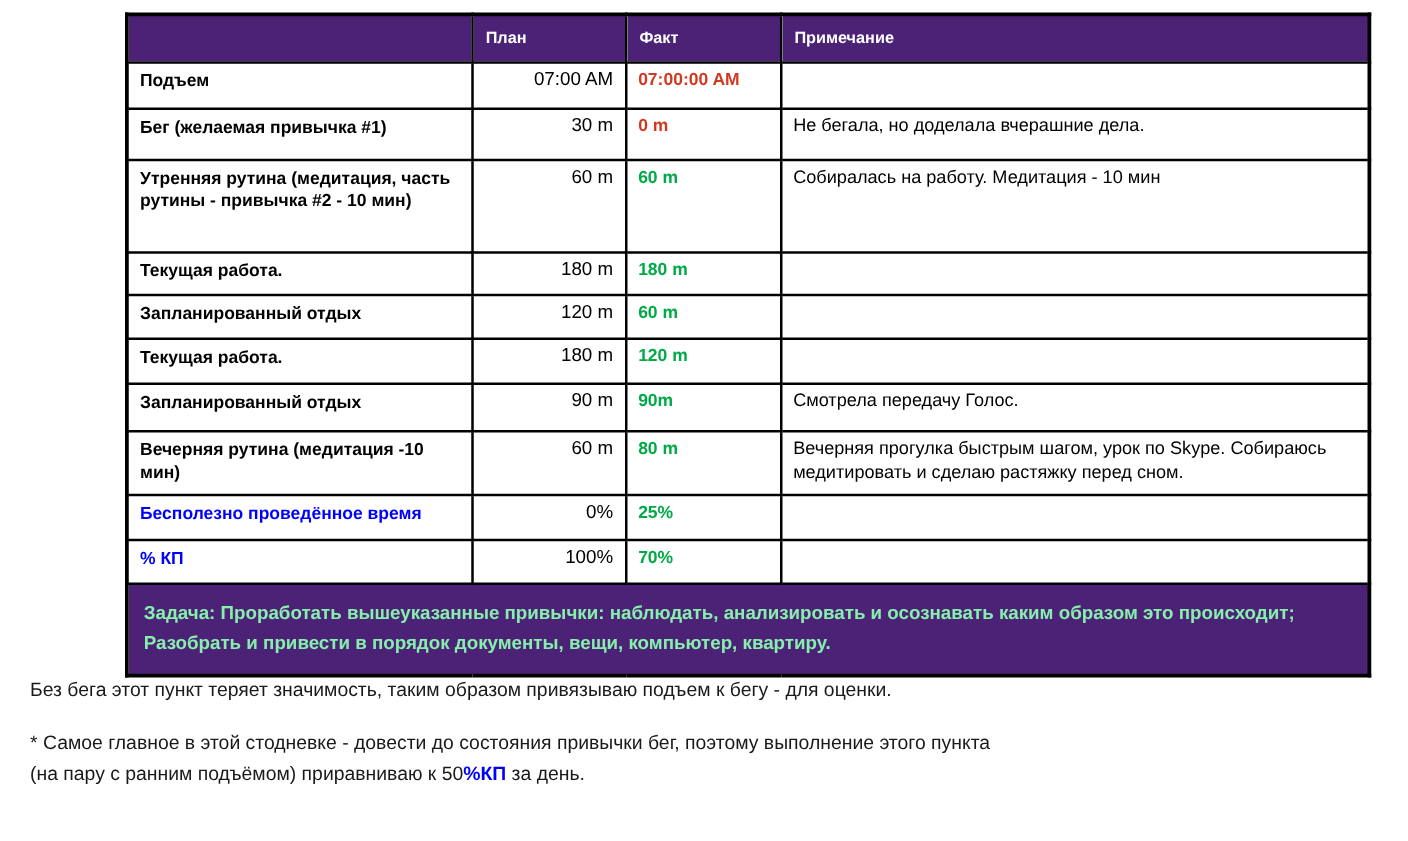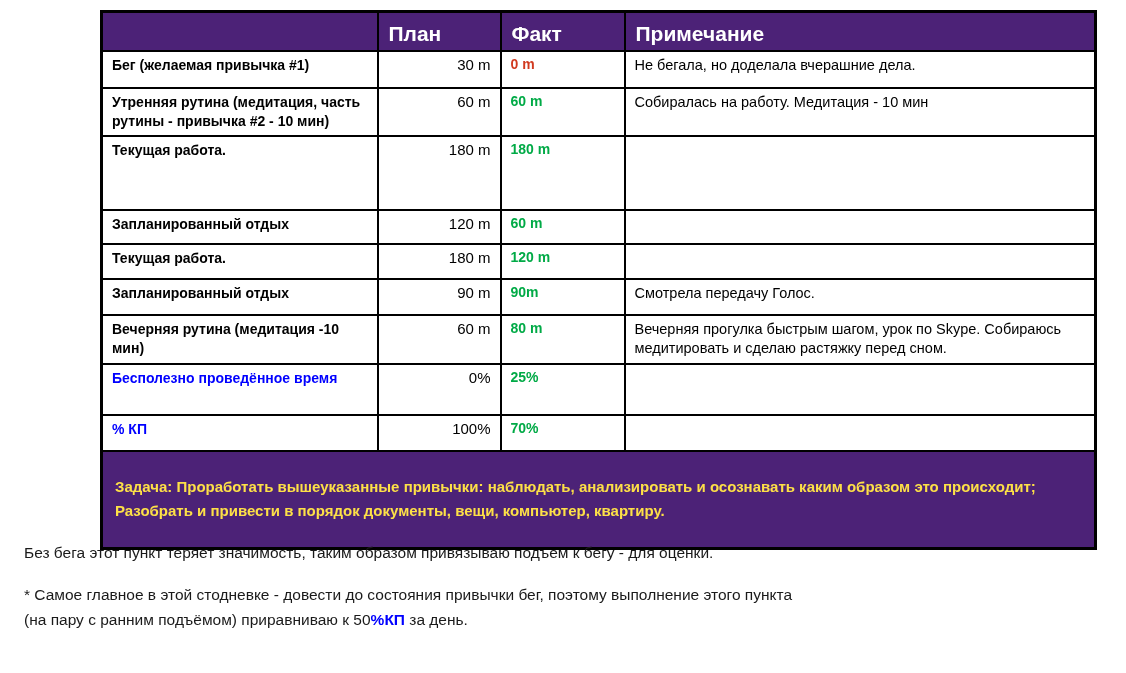--- a/index.html
+++ b/index.html
@@ -8,43 +8,43 @@
     font-family:"Liberation Sans","DejaVu Sans",sans-serif;
     color:#000;overflow:hidden;
   }
   .table-wrap{position:absolute;left:100px;top:10px;}
   table{border-collapse:collapse;table-layout:fixed;width:994px;}
   col.c1{width:276px;}col.c2{width:123px;}col.c3{width:124px;}col.c4{width:471px;}
   th,td{border:2px solid #000;vertical-align:top;padding:4px 9px;overflow:hidden;}
   table{border:3px solid #000;}
   thead th{
     background:var(--header_bg,#4c2277);color:#fff;text-align:left;
-    font-size:21px;font-weight:bold;padding:9px 10px 4px 10px;
+    font-size:13px;font-weight:bold;padding:9px 10px 4px 10px;
   }
   thead tr{height:38px;}
   .c-label{font-weight:bold;font-size:14px;line-height:1.35;}
   .c-plan{text-align:right;font-size:15px;font-weight:normal;}
   .c-fact{font-weight:bold;font-size:14px;}
   .c-note{font-size:14.5px;line-height:1.35;}
   .red{color:var(--accent_red,#d13a20);}
   .green{color:var(--accent_green,#00aa46);}
   .blue{color:var(--accent_blue,#0000ff);}
   tbody tr:nth-child(1){height:37px;}
   tbody tr:nth-child(2){height:41px;}
   tbody tr:nth-child(3){height:74px;}
   tbody tr:nth-child(4){height:34px;}
   tbody tr:nth-child(5){height:35px;}
   tbody tr:nth-child(6){height:36px;}
   tbody tr:nth-child(7){height:38px;}
   tbody tr:nth-child(8){height:51px;}
   tbody tr:nth-child(9){height:36px;}
   tbody tr:nth-child(10){height:35px;}
   tfoot td{
-    background:var(--header_bg,#4c2277);color:#fde047;font-weight:bold;
-    font-size:15px;line-height:1.6;padding:18px 12px;height:59px;vertical-align:middle;
+    background:var(--header_bg,#4c2277);color:#86efac;font-weight:bold;
+    font-size:15px;line-height:1.6;padding:6px 12px;height:59px;vertical-align:middle;
   }
   .footnotes{position:absolute;left:24px;top:540px;font-size:15.5px;color:#1a1a1a;}
   .fn-block{margin-bottom:17px;}
   .fn-line{line-height:25px;white-space:pre-wrap;}
   .fn-indent{}
   .blue-bold{color:var(--accent_blue,#0000ff);font-weight:bold;}
 </style>
 </head>
 <body>
 
@@ -58,20 +58,26 @@
       </colgroup>
     <thead>
       <tr>
         <th></th>
         <th>План</th>
         <th>Факт</th>
         <th>Примечание</th>
       </tr>
     </thead>
     <tbody>
+      <tr>
+        <td class="c-label">Подъем</td>
+        <td class="c-plan">07:00 AM</td>
+        <td class="c-fact red">07:00:00 AM</td>
+        <td class="c-note"></td>
+      </tr>
       <tr>
         <td class="c-label">Бег (желаемая привычка #1)</td>
         <td class="c-plan">30 m</td>
         <td class="c-fact red">0 m</td>
         <td class="c-note">Не бегала, но доделала вчерашние дела.</td>
       </tr>
       <tr>
         <td class="c-label">Утренняя  рутина (медитация, часть рутины - привычка #2 -  10 мин)</td>
         <td class="c-plan">60 m</td>
         <td class="c-fact green">60 m</td>

